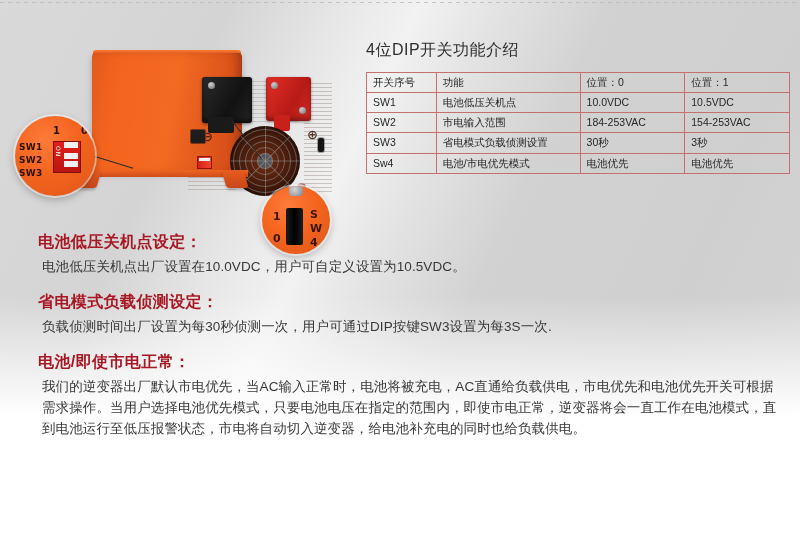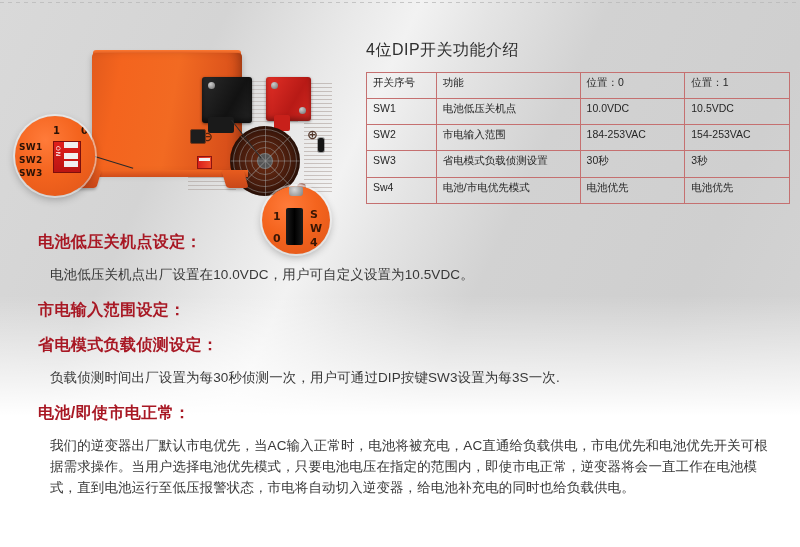--- a/index.html
+++ b/index.html
@@ -160,38 +160,38 @@
     font-size:16px;color:#2e2e2e;font-weight:400;letter-spacing:.5px;
   }
   table.dip{
     position:absolute;left:366px;top:72px;width:424px;
     border-collapse:collapse;
     font-size:10.5px;color:#262626;
     background:transparent;
   }
   table.dip td{
     border:1px solid #c57070;
-    padding:3px 5px 9px 6px;
+    padding:3px 5px 3px 6px;
     line-height:1.25;
     white-space:nowrap;
   }
   table.dip col.c1{width:70px;}
   table.dip col.c2{width:144px;}
   table.dip col.c3{width:105px;}
   table.dip col.c4{width:105px;}
 
   
   .blocks{position:absolute;left:38px;top:232px;width:745px;}
   .blk{margin-bottom:14px;}
   .blk h3{
     margin:0 0 2px 0;
     font-size:16px;font-weight:700;color:#a81824;letter-spacing:.4px;
   }
   .blk p{
-    margin:12px;
+    margin:4px;
     font-size:13.5px;color:#383838;line-height:1.55;letter-spacing:.1px;
   }
 </style>
 </head>
 <body>
 
 <div class="page">
 
   <div class="top-dash"></div>
 
@@ -309,21 +309,20 @@
       </tr>
     </tbody>
   </table>
 
   <div class="blocks">
     <div class="blk">
       <h3>电池低压关机点设定：</h3>
       <p>电池低压关机点出厂设置在10.0VDC，用户可自定义设置为10.5VDC。</p>
     </div>
     <div class="blk">
-      <h3>市电输入范围设定：</h3>
     </div>
     <div class="blk">
       <h3>省电模式负载侦测设定：</h3>
       <p>负载侦测时间出厂设置为每30秒侦测一次，用户可通过DIP按键SW3设置为每3S一次.</p>
     </div>
     <div class="blk">
       <h3>电池/即使市电正常：</h3>
       <p>我们的逆变器出厂默认市电优先，当AC输入正常时，电池将被充电，AC直通给负载供电，市电优先和电池优先开关可根据需求操作。当用户选择电池优先模式，只要电池电压在指定的范围内，即使市电正常，逆变器将会一直工作在电池模式，直到电池运行至低压报警状态，市电将自动切入逆变器，给电池补充电的同时也给负载供电。</p>
     </div>
   </div>

